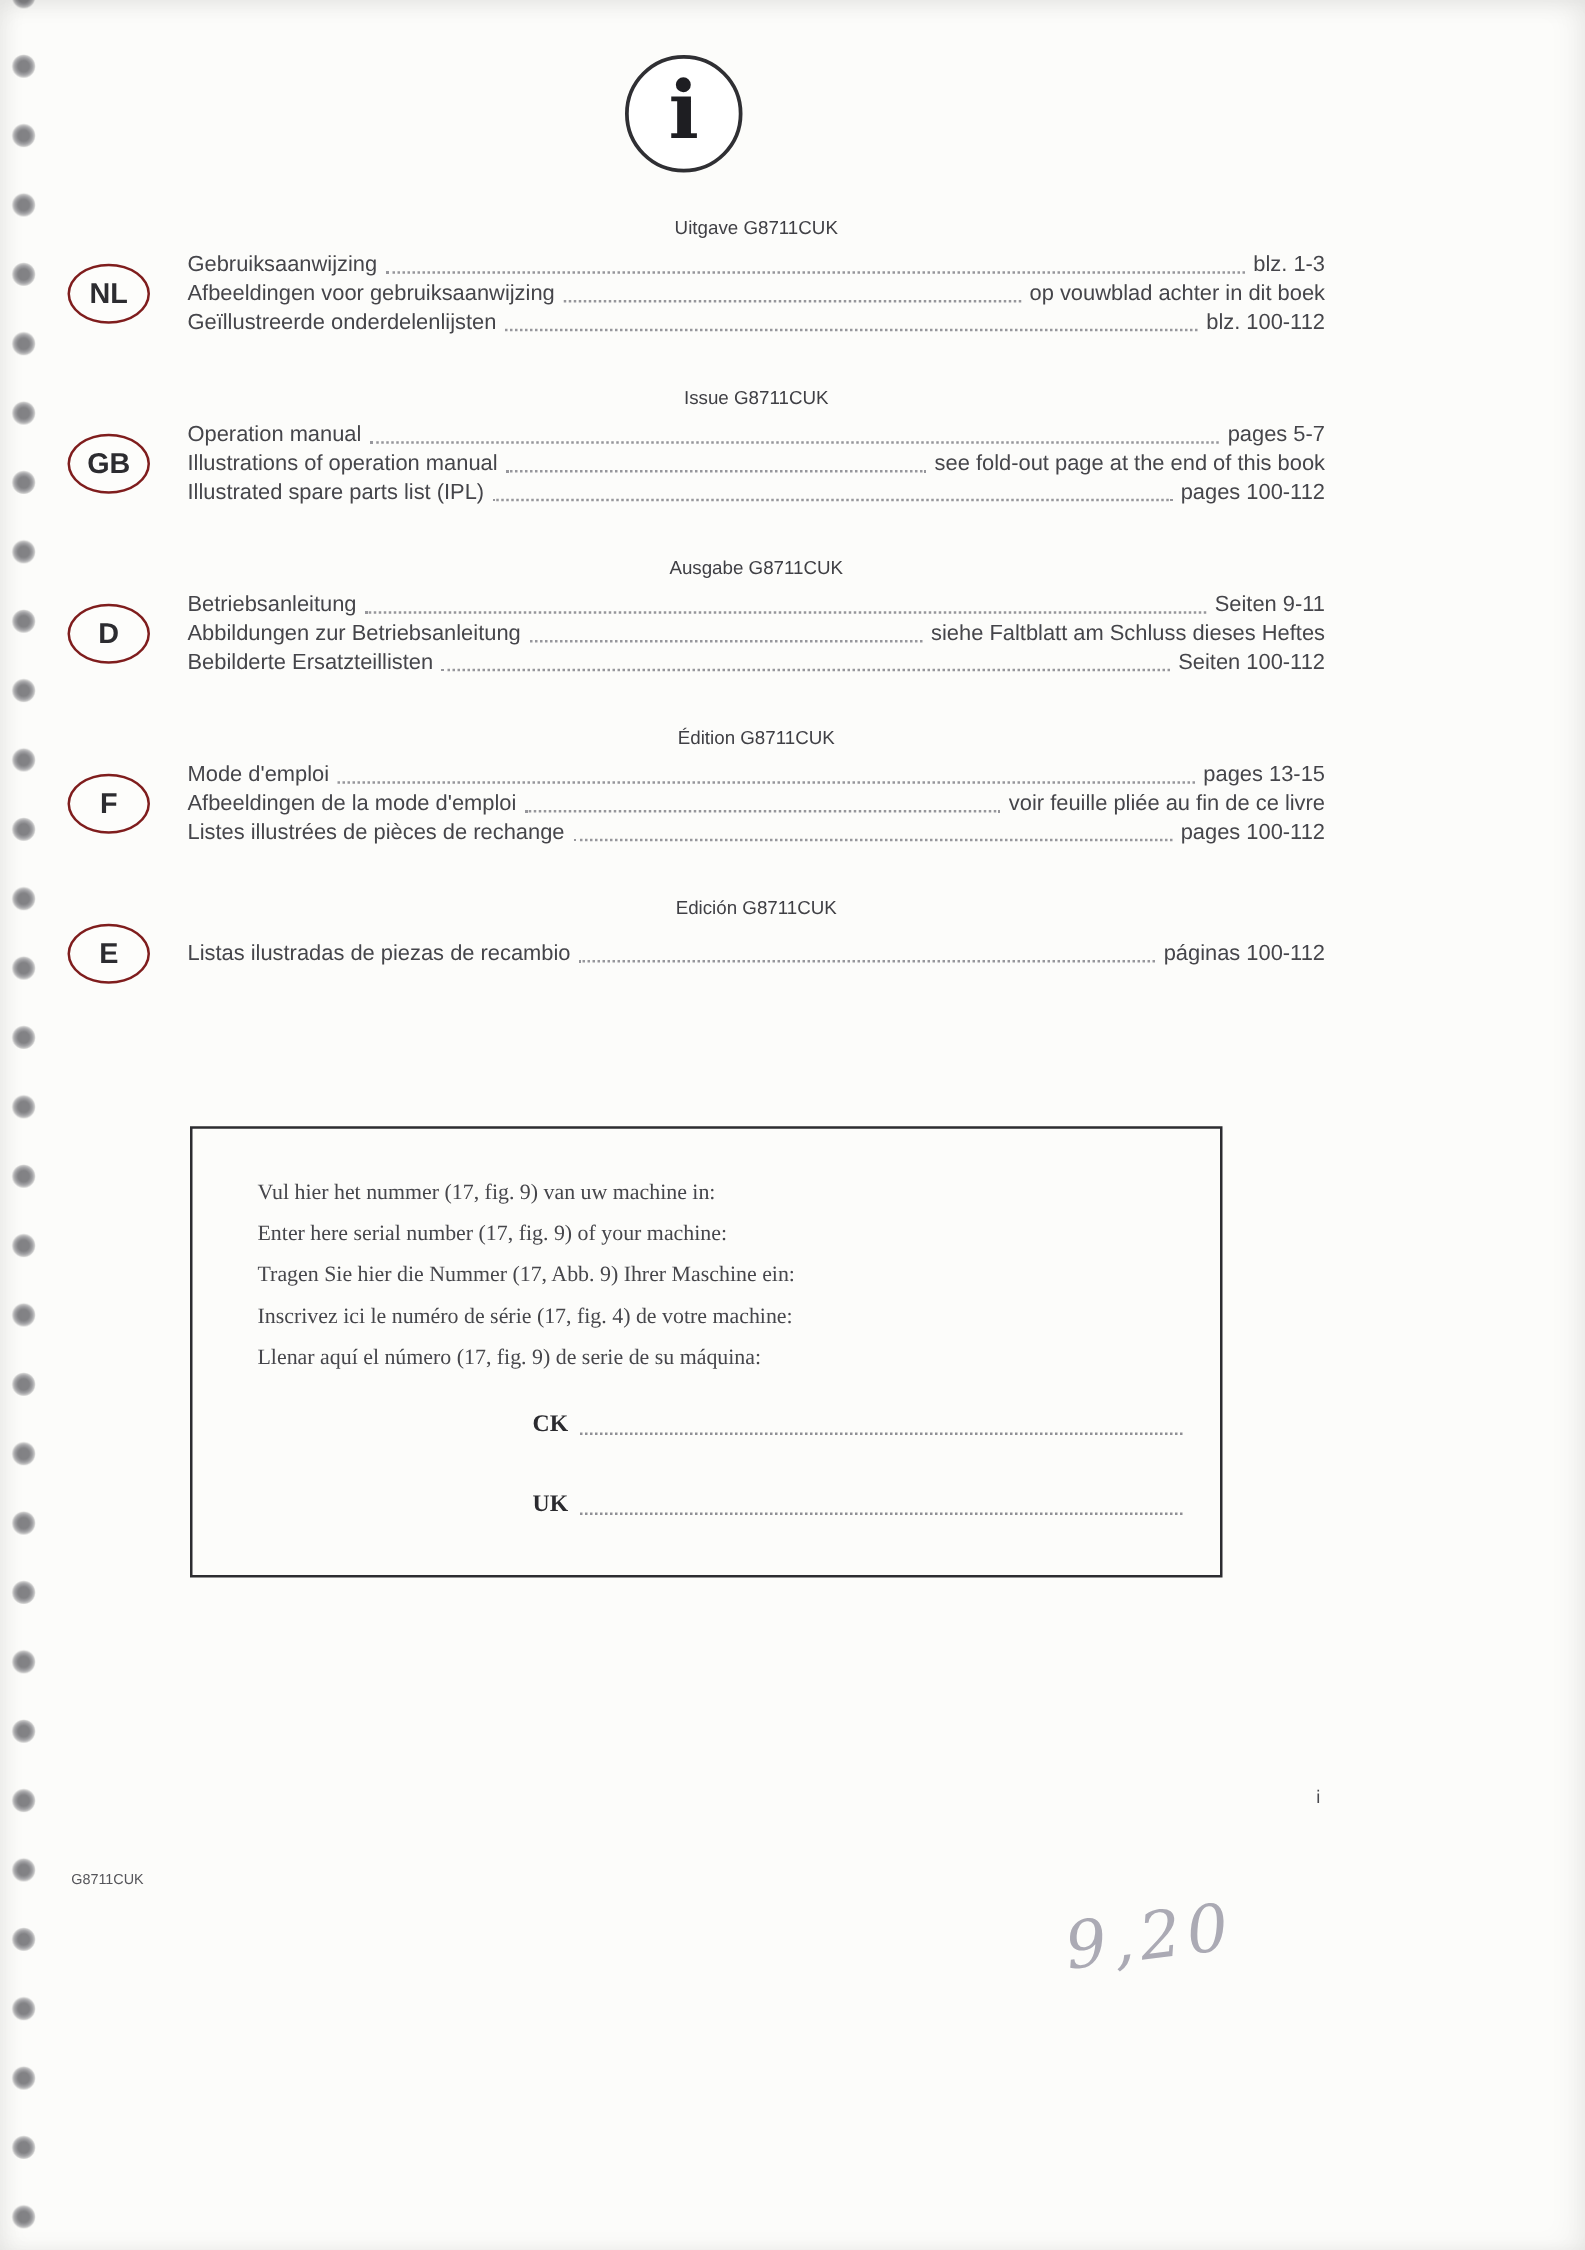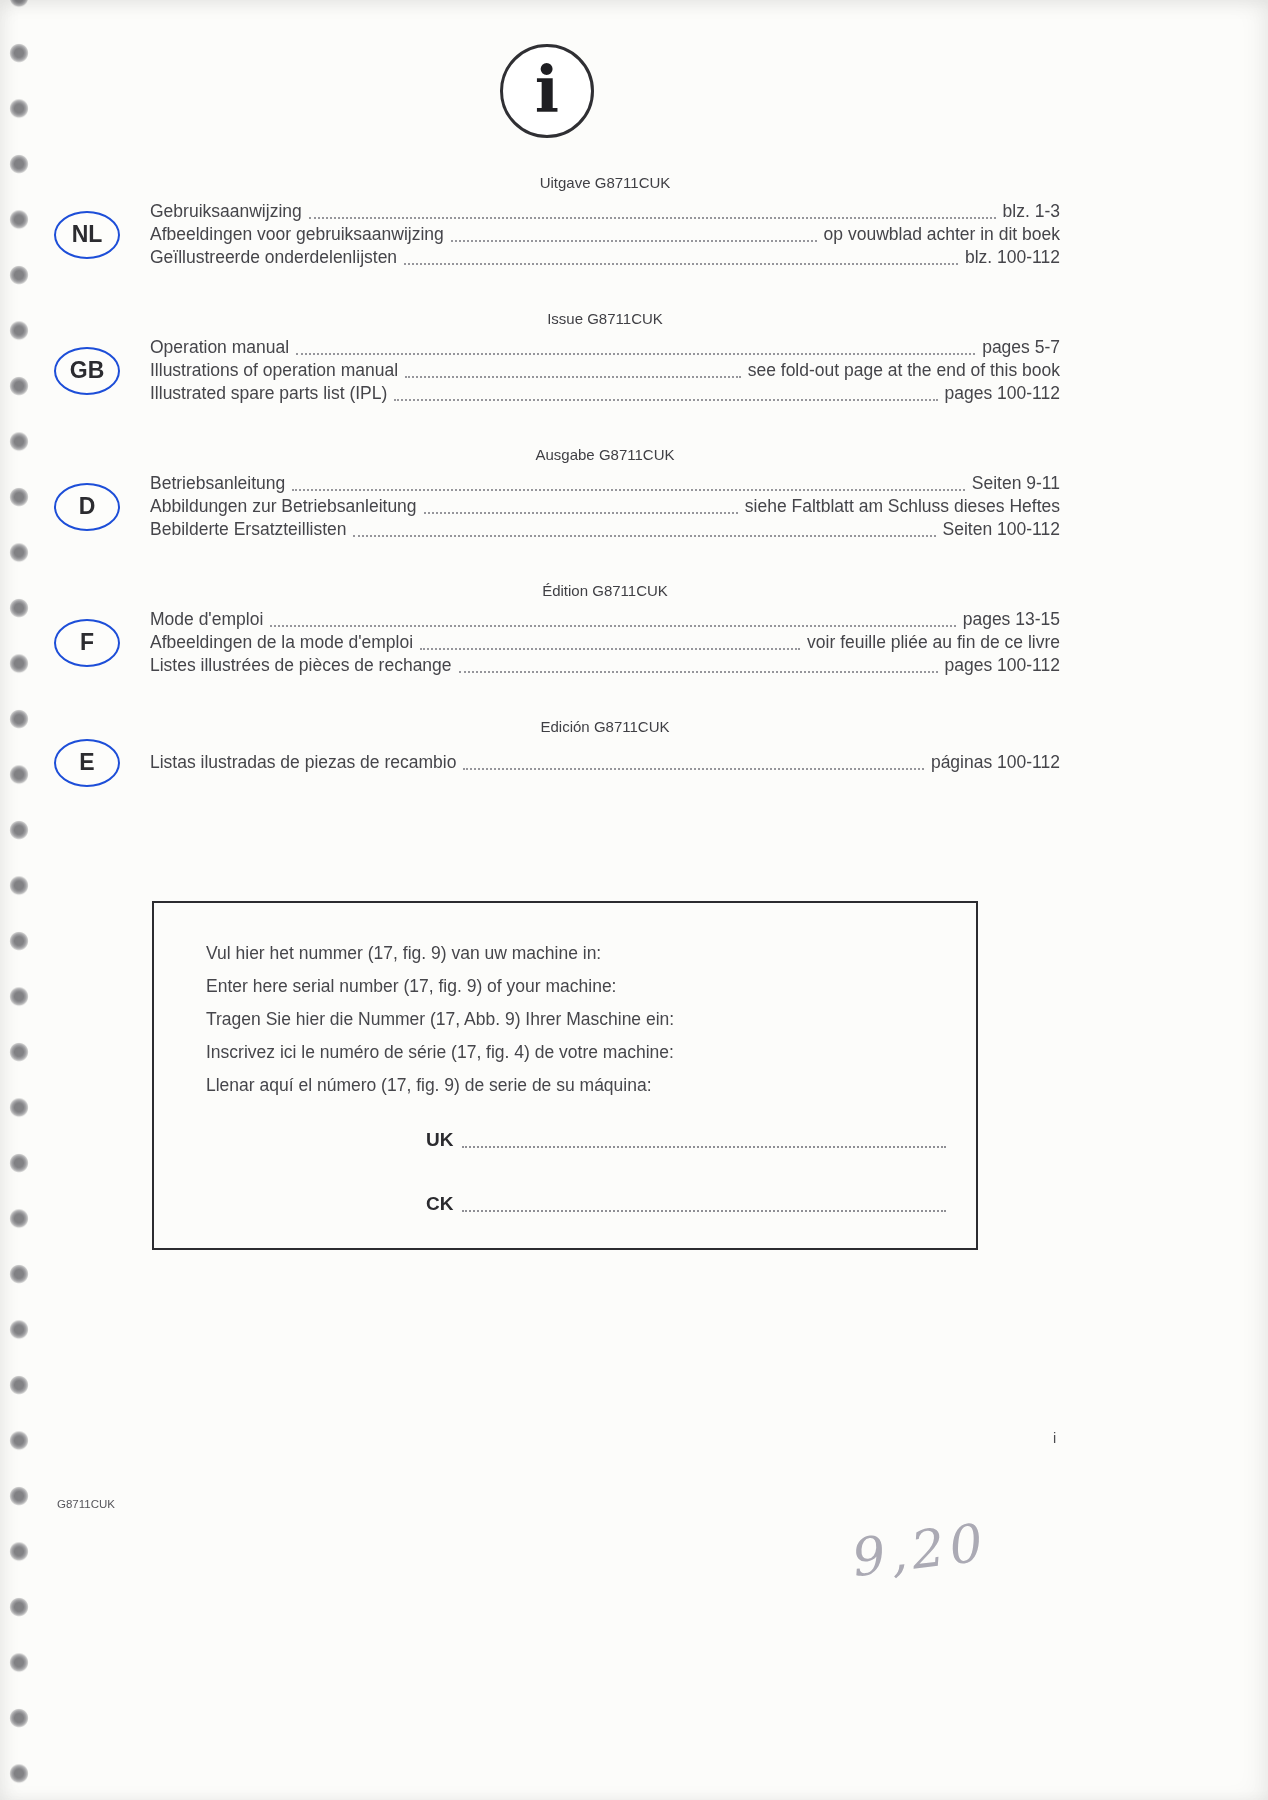--- a/index.html
+++ b/index.html
@@ -50,21 +50,21 @@
   .section-heading {
     margin: 0 0 9px 0;
     text-align: center;
     font-size: 15px; font-weight: 400; color: #3f3f44;
   }
   .rows { position: relative; }
   .badge {
     position: absolute; left: -96px; top: 50%;
     transform: translateY(-50%);
     width: 62px; height: 44px;
-    border: 2px solid #1d4ed8; border-radius: 50%;
+    border: 2px solid #7f1d1d; border-radius: 50%;
     display: flex; align-items: center; justify-content: center;
     font-size: 23px; font-weight: bold; color: #2c2c30;
     background: #fdfdfb;
   }
   .toc-row {
     display: flex; align-items: baseline;
     font-size: 17.5px; line-height: 23px;
   }
   .toc-row .label { white-space: nowrap; }
   .toc-row .value { white-space: nowrap; text-align: right; }
@@ -72,21 +72,22 @@
     flex: 1; min-width: 30px;
     border-bottom: 2px dotted #96969b;
     align-self: flex-end;
     margin: 0 7px 4px 7px;
     height: 0;
   }
   
   .serial-box {
     margin: 127px 82px 0 2px;
     border: 2px solid #2c2c30;
-    padding: 34px 30px 32px 52px;
+    padding: 34px 30px 44px 52px;
+    font-family: Liberation Serif, serif;
   }
   .serial-line {
     font-size: 17.5px; line-height: 33px; color: #46464b;
     white-space: nowrap;
   }
   .serial-fields { margin-top: 26px; }
   .serial-field {
     display: flex; align-items: baseline;
     margin: 0 0 40px 220px;
     font-size: 19px; line-height: 24px;
@@ -245,25 +246,25 @@
   </div>
 
   <div class="serial-box">
     <div class="serial-line">Vul hier het nummer (17, fig. 9) van uw machine in:</div>
     <div class="serial-line">Enter here serial number (17, fig. 9) of your machine:</div>
     <div class="serial-line">Tragen Sie hier die Nummer (17, Abb. 9) Ihrer Maschine ein:</div>
     <div class="serial-line">Inscrivez ici le numéro de série (17, fig. 4) de votre machine:</div>
     <div class="serial-line">Llenar aquí el número (17, fig. 9) de serie de su máquina:</div>
     <div class="serial-fields">
       <div class="serial-field">
+        <span class="field-label">CK</span>
+        <span class="field-line"></span>
+      </div>
+      <div class="serial-field">
         <span class="field-label">UK</span>
-        <span class="field-line"></span>
-      </div>
-      <div class="serial-field">
-        <span class="field-label">CK</span>
         <span class="field-line"></span>
       </div>
     </div>
   </div>
 
 </div>
 
 <div class="footer-code">G8711CUK</div>
 <div class="page-number">i</div>
 <div class="handwritten">9,20</div>

